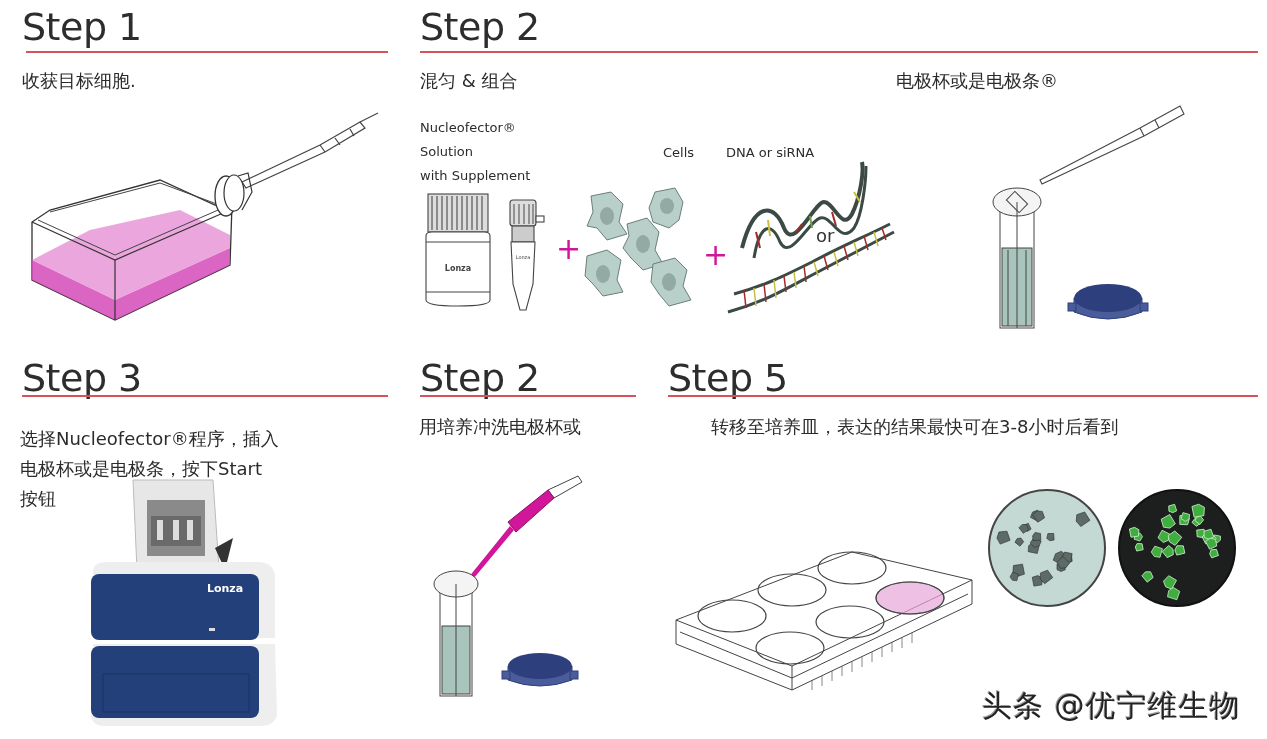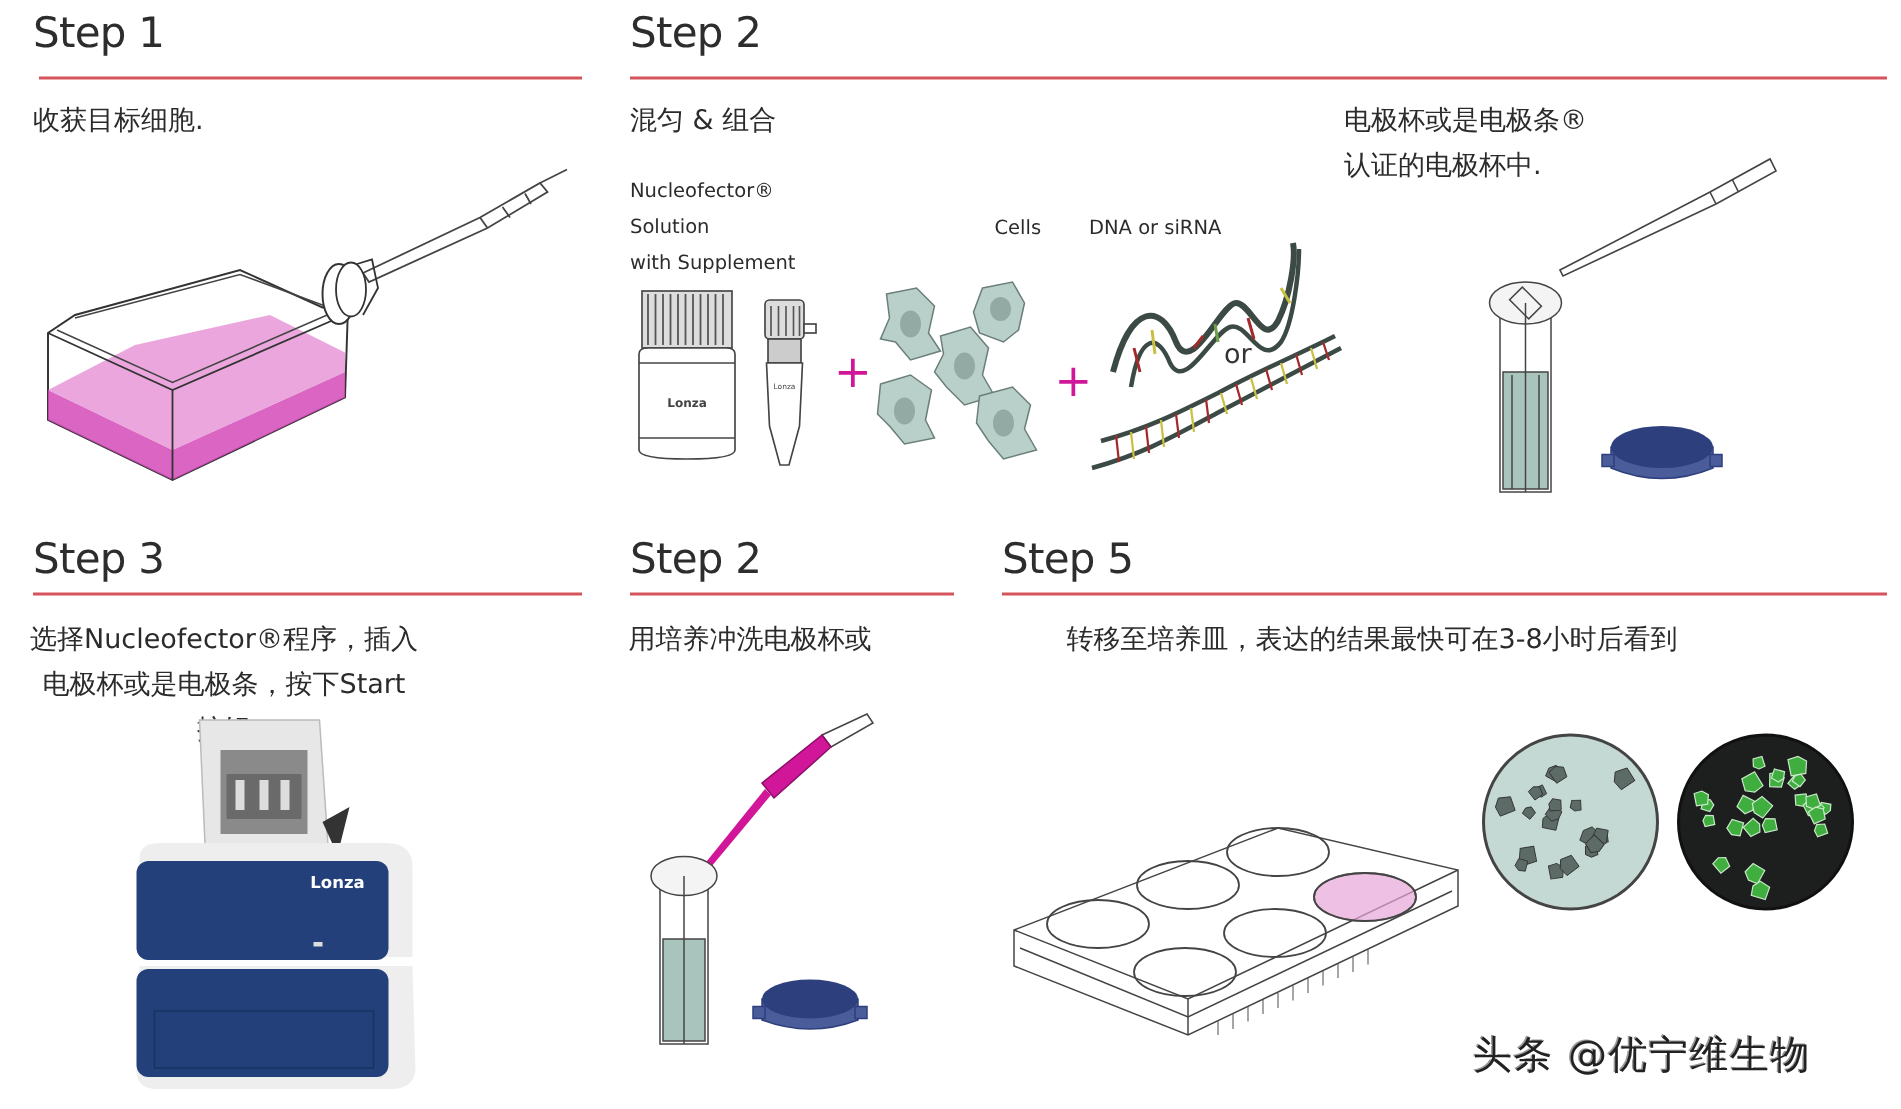--- a/index.html
+++ b/index.html
@@ -1,24 +1,24 @@
 <!DOCTYPE html>
 <html><head>
 <meta charset="utf-8">
 <style>
   html,body{margin:0;padding:0;background:#ffffff;}
   body{width:1267px;height:739px;position:relative;overflow:hidden;
        font-family:"DejaVu Sans","Liberation Sans",sans-serif;color:#2b2b2b;}
   .abs{position:absolute;}
-  .step-title{font-size:28px;font-weight:400;color:#2d2d2d;letter-spacing:-0.5px;line-height:1;}
+  .step-title{font-size:38px;font-weight:400;color:#2d2d2d;letter-spacing:-0.5px;line-height:1;}
   .rule{height:2px;background:#d5545c;}
   .desc{font-size:18px;line-height:30px;color:#2b2b2b;}
   .small-label{font-size:13px;line-height:24px;color:#2b2b2b;}
   .plus{font-size:30px;color:#d1169a;font-weight:400;line-height:1;}
-  .watermark{font-size:26px;color:#222;letter-spacing:1px;
+  .watermark{font-size:30px;color:#222;letter-spacing:1px;
              text-shadow:1px 1px 0 #fff,-1px -1px 0 #999;}
   svg{position:absolute;overflow:visible;}
 </style>
 </head>
 <body>
 
 <div class="abs step-title" style="left:22px;top:8px;">Step 1</div>
 <div class="abs rule" style="left:26px;top:51px;width:362px;"></div>
 <div class="abs desc" style="left:22px;top:66px;">收获目标细胞.</div>
 
@@ -144,21 +144,20 @@
       <line x1="70" y1="110" x2="72" y2="126"></line>
     <line x1="90" y1="100" x2="94" y2="114"></line>
       <line x1="110" y1="90" x2="114" y2="104"></line>
       <line x1="130" y1="80" x2="134" y2="94"></line>
     <line x1="150" y1="70" x2="154" y2="84"></line>
   </g>
 </svg>
 
 <div class="abs desc" style="left:896px;top:66px;">
   <div>电极杯或是电极条®</div>
-  <div>认证的电极杯中.</div>
 </div>
 
 <svg style="left:990px;top:100px;" width="200" height="235" viewBox="0 0 200 235">
   <g fill="#fff" stroke="#444" stroke-width="1.1">
     <path d="M50 80 L150 28 L190 6 L194 14 L154 36 L52 84 Z"></path>
     <path d="M150 28 L154 36 M165 20 L169 28"></path>
   </g>
   <g stroke="#444" stroke-width="1">
     <rect x="10" y="102" width="34" height="126" fill="#fff"></rect>
     <ellipse cx="27" cy="102" rx="24" ry="14" fill="#f4f4f4"></ellipse>
@@ -171,21 +170,21 @@
   <g>
     <path d="M84 198 L84 212 Q118 226 152 212 L152 198 Z" fill="#4a5d9a" stroke="#2e3f7e"></path>
     <rect x="78" y="203" width="8" height="8" fill="#4a5d9a" stroke="#2e3f7e"></rect>
     <rect x="150" y="203" width="8" height="8" fill="#4a5d9a" stroke="#2e3f7e"></rect>
     <ellipse cx="118" cy="198" rx="34" ry="14" fill="#2e3f7e"></ellipse>
   </g>
 </svg>
 
 <div class="abs step-title" style="left:22px;top:359px;">Step 3</div>
 <div class="abs rule" style="left:22px;top:395px;width:366px;"></div>
-<div class="abs desc" style="left:20px;top:412px;text-align:center;">
+<div class="abs desc" style="left:20px;top:424px;">
   <div>选择Nucleofector®程序，插入</div>
   <div>电极杯或是电极条，按下Start</div>
   <div>按钮</div>
 </div>
 
 <svg style="left:85px;top:478px;" width="200" height="255" viewBox="0 0 200 255">
   <g>
     <path d="M48 2 L128 2 L134 90 L52 92 Z" fill="#e7e7e7" stroke="#bbb"></path>
     <rect x="62" y="22" width="58" height="56" fill="#8a8a8a"></rect>
     <rect x="66" y="38" width="50" height="30" fill="#6a6a6a"></rect>

